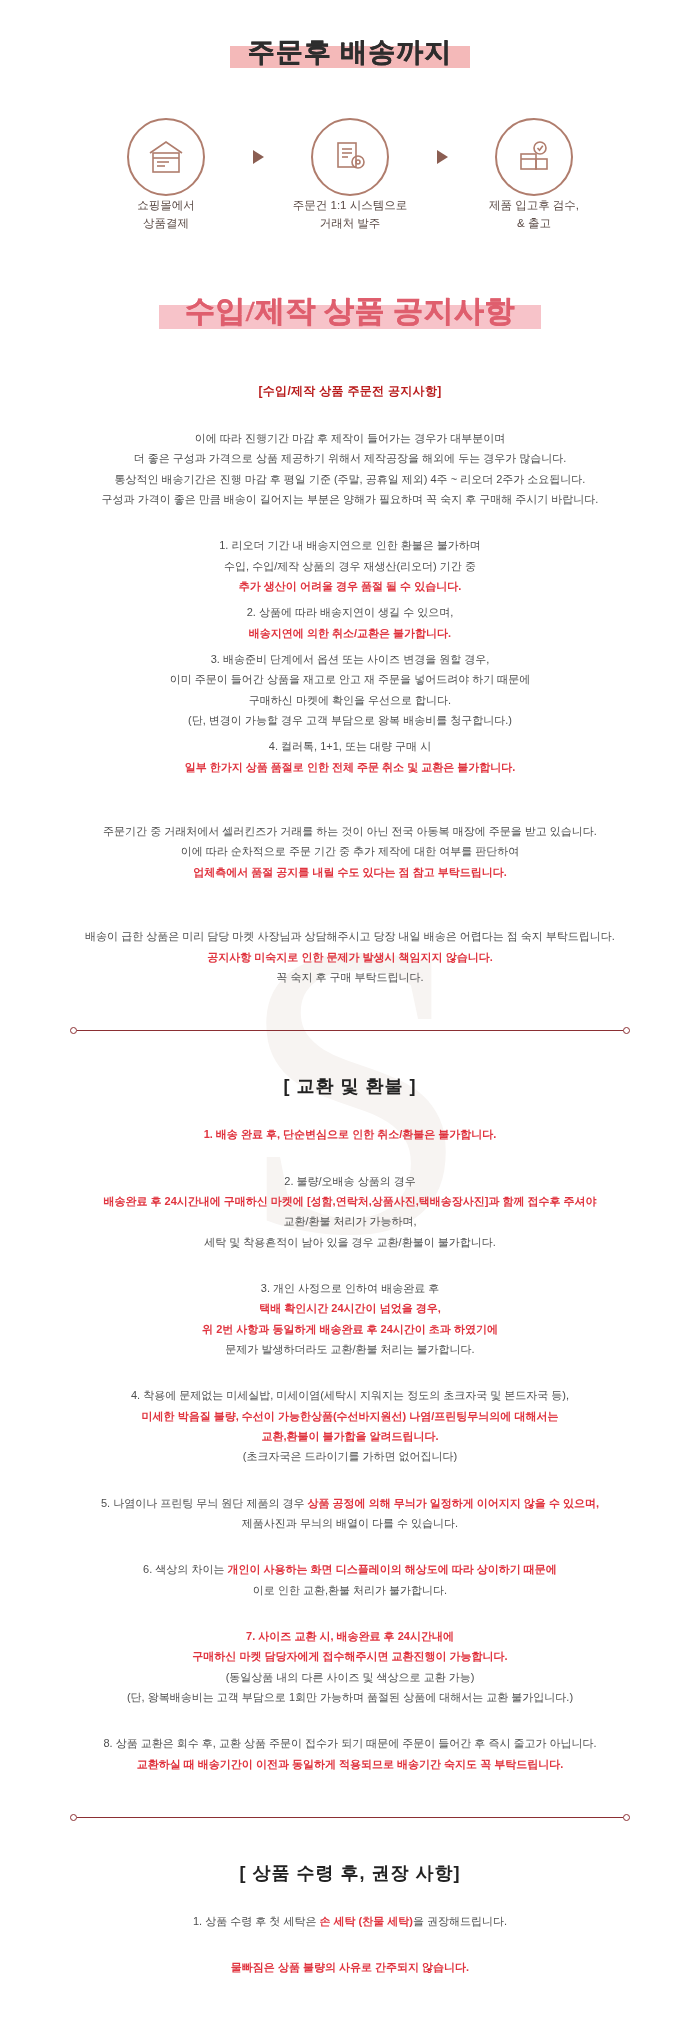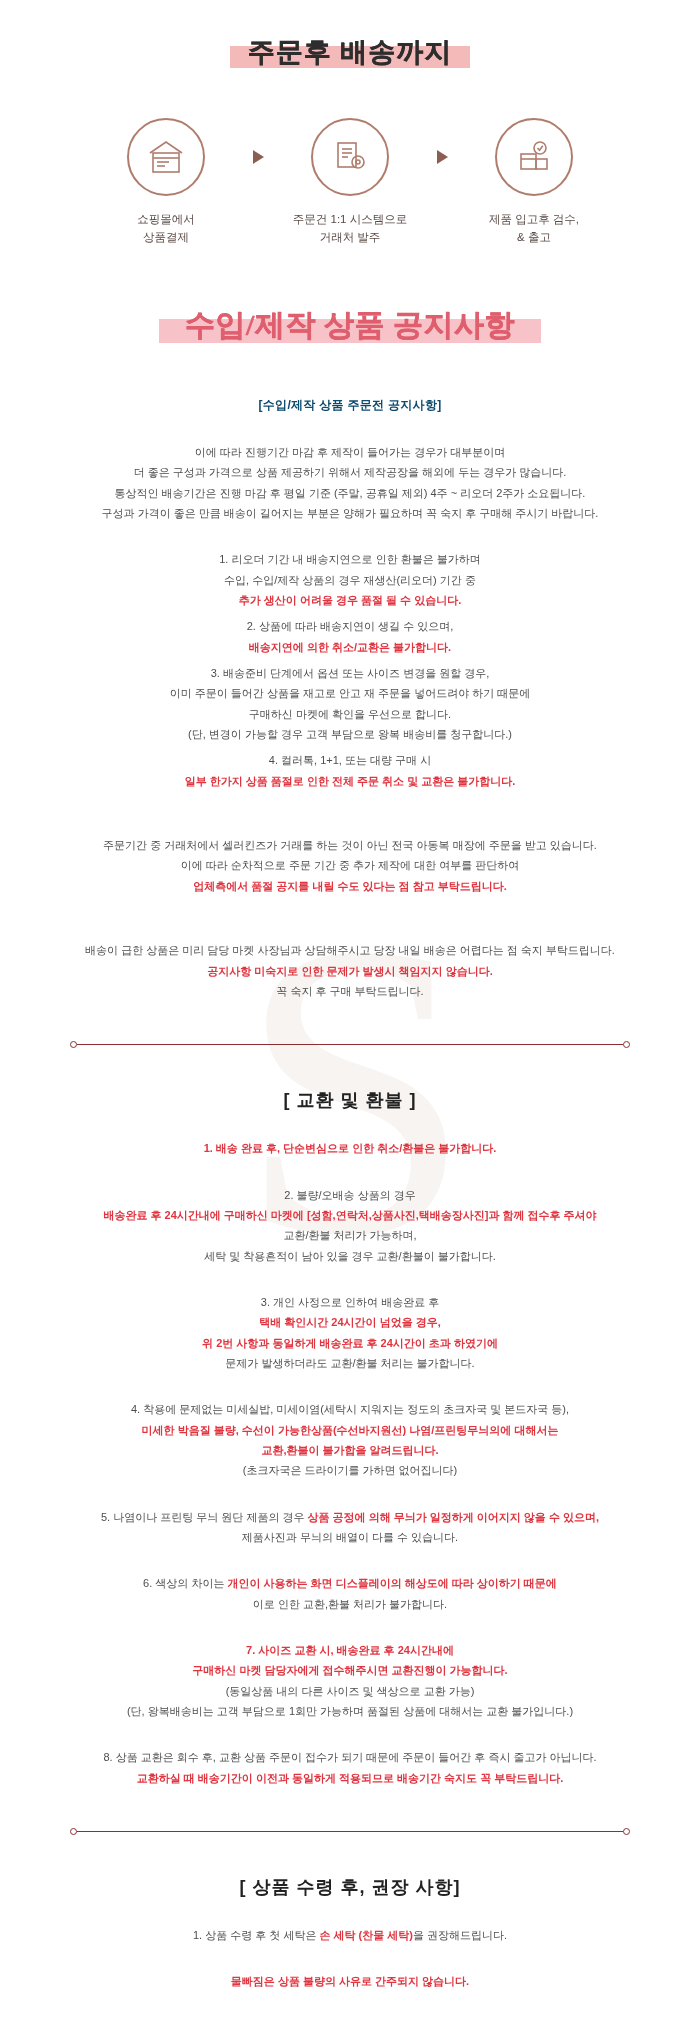--- a/index.html
+++ b/index.html
@@ -80,21 +80,20 @@
     width: 78px; height: 78px;
     border: 2px solid #b07d6d;
     border-radius: 50%;
     margin: 0 auto;
     display: flex;
     align-items: center;
     justify-content: center;
   }
   .circle svg { display: block; }
   .step-label {
-    margin-top: 14px;
     font-size: 11.5px;
     color: #5a4a45;
     line-height: 1.6;
     white-space: pre-line;
     text-align: center;
   }
   .arrow {
     width: 34px;
     display: flex;
     align-items: center;
@@ -143,21 +142,21 @@
     font-size: 11px;
     line-height: 1.85;
     color: #4d4d4d;
     padding: 0 46px;
   }
   .block.gap-lg { margin-top: 44px; }
   .block.gap-md { margin-top: 26px; }
   .block.gap-sm { margin-top: 6px; }
   .heading {
     font-weight: bold;
-    color: #0c4a6e;
+    color: #b91c1c;
     font-size: 12px;
     letter-spacing: 0.3px;
   }
   .red { color: #e0343f; font-weight: bold; text-align: center; }
 
   
   .divider {
     display: flex;
     align-items: center;
     justify-content: center;

